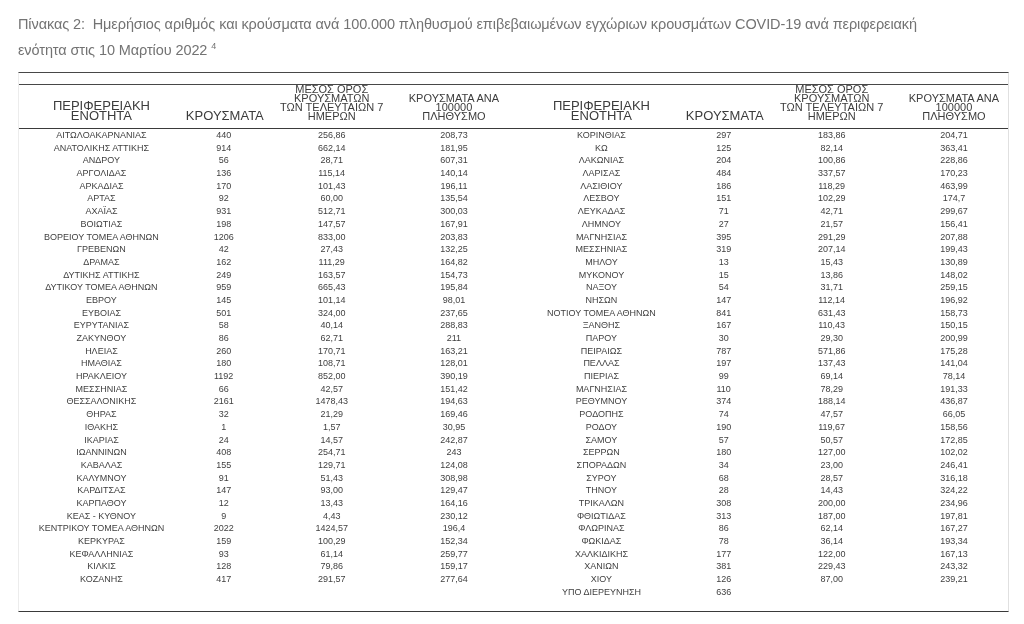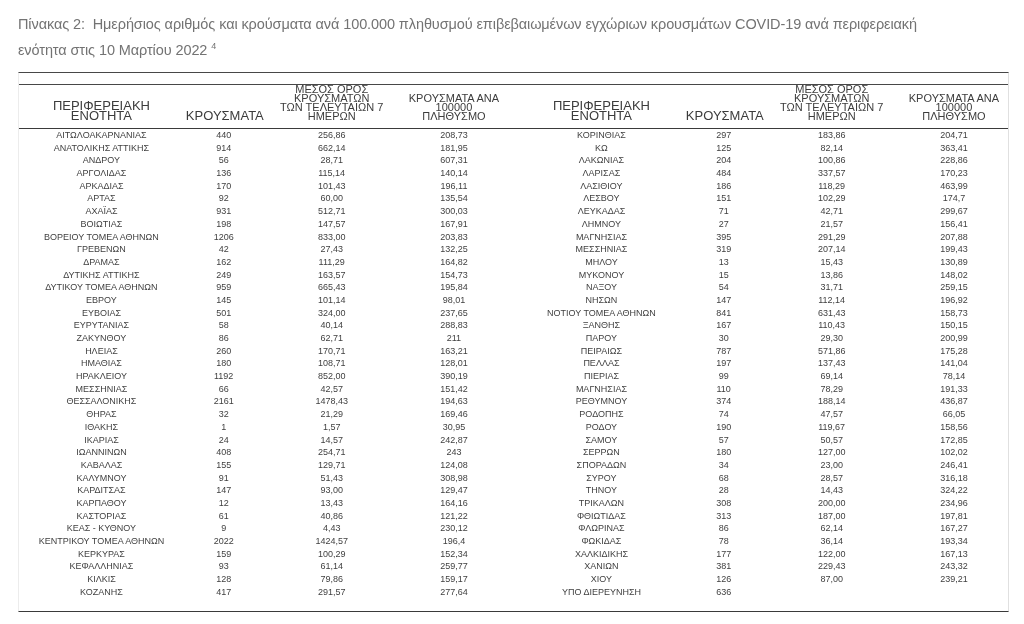--- a/index.html
+++ b/index.html
@@ -270,26 +270,20 @@
                 <td class="c2">93,00</td>
                 <td class="c3">129,47</td>
               </tr>
               <tr>
                 <td class="c0">ΚΑΡΠΑΘΟΥ</td>
                 <td class="c1">12</td>
                 <td class="c2">13,43</td>
                 <td class="c3">164,16</td>
               </tr>
               <tr>
-                <td class="c0">ΚΑΣΤΟΡΙΑΣ</td>
-                <td class="c1">61</td>
-                <td class="c2">40,86</td>
-                <td class="c3">121,22</td>
-              </tr>
-              <tr>
                 <td class="c0">ΚΕΑΣ - ΚΥΘΝΟΥ</td>
                 <td class="c1">9</td>
                 <td class="c2">4,43</td>
                 <td class="c3">230,12</td>
               </tr>
               <tr>
                 <td class="c0">ΚΕΝΤΡΙΚΟΥ ΤΟΜΕΑ ΑΘΗΝΩΝ</td>
                 <td class="c1">2022</td>
                 <td class="c2">1424,57</td>
                 <td class="c3">196,4</td>

